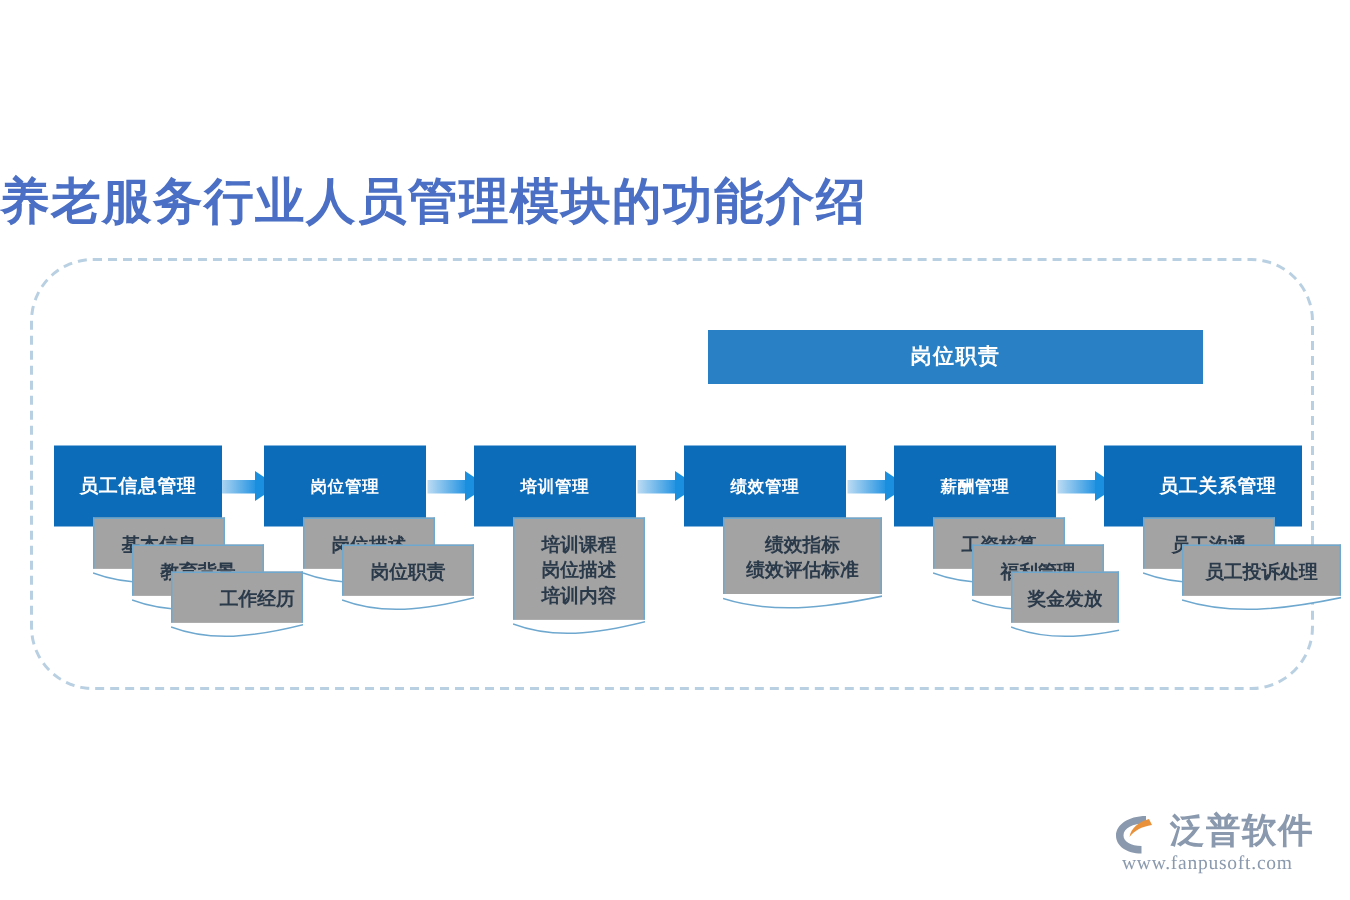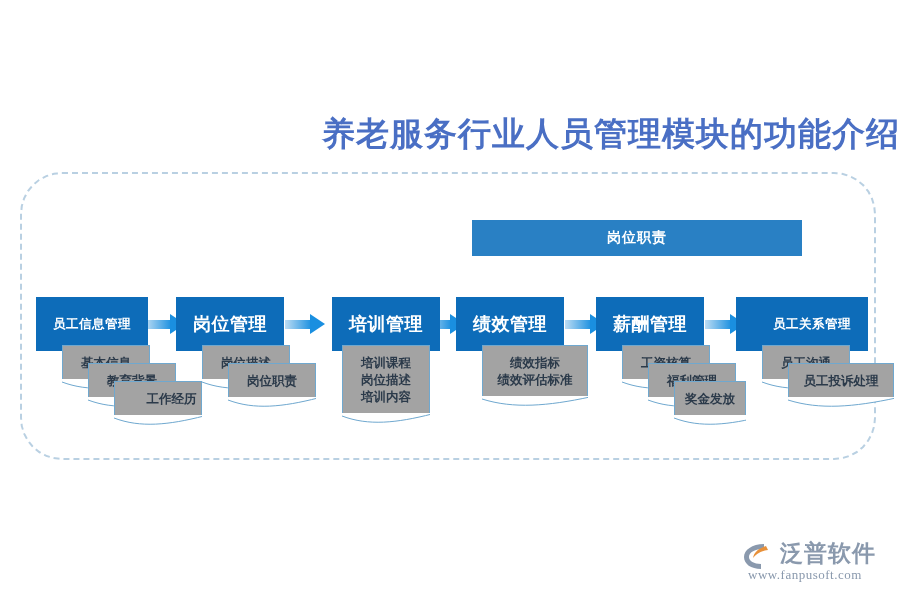--- a/index.html
+++ b/index.html
@@ -9,21 +9,21 @@
     font-family:"Liberation Sans","DejaVu Sans",sans-serif;
     overflow:hidden;
     position:relative;
   }
   #stage{position:absolute;left:0;top:0;width:900px;height:600px;}
 
   
   .page-title{
     position:absolute;
     left:0;top:112px;width:900px;
-    text-align:right;
+    text-align:left;
     font-size:33px;
     font-weight:bold;
     color:#4a6fc4;
     letter-spacing:1px;
     white-space:nowrap;
   }
 
   
   .dashed-frame{
     position:absolute;
@@ -48,21 +48,21 @@
   }
 
   
   .node{
     position:absolute;
     top:297px;
     width:108px;height:54px;
     background:#0d6cb9;
     color:#ffffff;
     display:flex;align-items:center;justify-content:center;
-    font-size:18px;font-weight:bold;
+    font-size:11px;font-weight:bold;
     letter-spacing:0.5px;
     white-space:nowrap;
     z-index:4;
   }
   .node.wide{width:112px;font-size:12.5px;}
 
   
   .arrow{
     position:absolute;
     top:314px;
@@ -203,21 +203,21 @@
       </div>
       <div class="card" style="left: 228px; top: 363px; width: 88px; height: 35px; z-index: 6;">
         <span class="line">岗位职责</span>
         <span class="wave">
           <svg width="90" height="12" viewBox="0 0 90 12" preserveAspectRatio="none">
             <path d="M0 0 L0 3 C26.4 13 54.56 10 90 1 L90 0 Z" fill="#ffffff" stroke="none"></path>
             <path d="M0 3 C26.4 13 54.56 10 90 1" fill="none" stroke="#6fa8cf" stroke-width="1"></path>
           </svg>
         </span>
       </div>
-      <div class="node" style="left: 332px; align-items: center;">
+      <div class="node" style="left: 316px; align-items: center;">
         <span>培训管理</span>
       </div>
       <div class="arrow" style="left: 425px;">
         <span class="shaft"></span>
         <span class="head"></span>
       </div>
       <div class="card" style="left: 342px; top: 345px; width: 88px; height: 69px; z-index: 5;">
         <span class="line">培训课程</span>
         <span class="line">岗位描述</span>
         <span class="line">培训内容</span>

